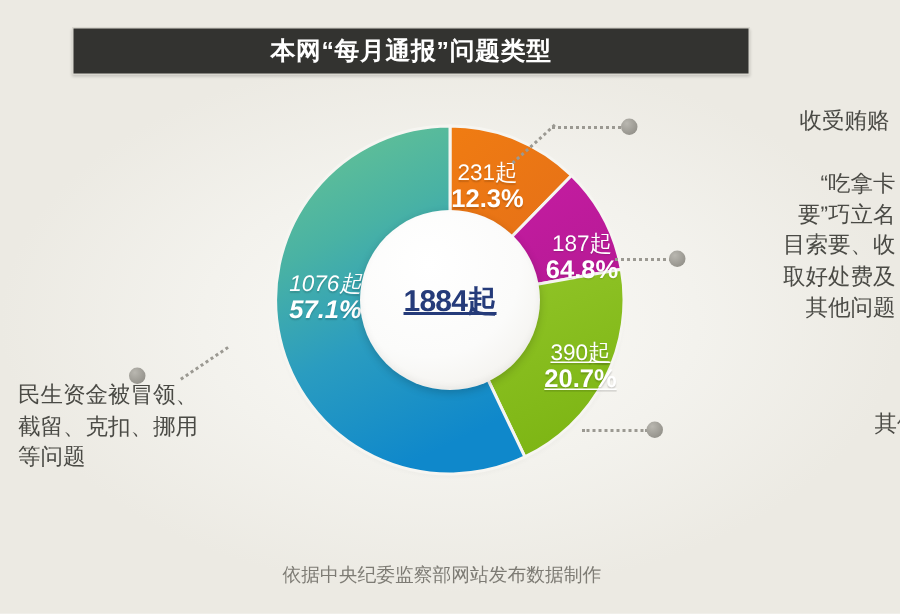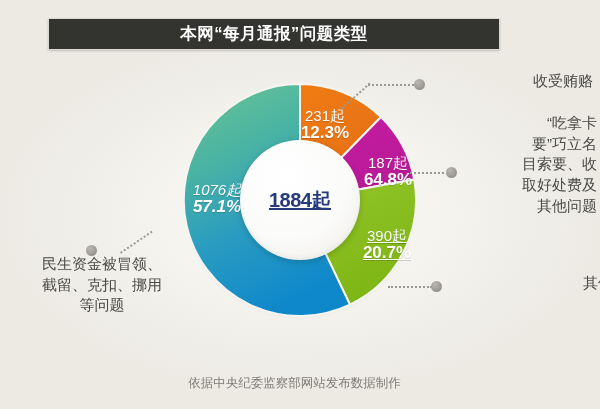--- a/index.html
+++ b/index.html
@@ -110,21 +110,21 @@
   }
 
   
   .callout {
     position: absolute;
     color: #4a4a45;
     font-size: 15px;
     line-height: 1.38;
   }
   .callout.right { text-align: right; }
-  .callout.left  { text-align: center; }
+  .callout.left  { text-align: left; }
   .callout .line { display: block; white-space: nowrap; }
 
   #callout-bribe    { left: 433px; top: 71px; width: 160px; }
   #callout-extort   { left: 467px; top: 113px; width: 130px; }
   #callout-other    { left: 455px; top: 273px; width: 140px; margin-left: 48px; }
   #callout-misuse   { left: 12px;  top: 254px; width: 180px; }
 
   
   .leader {
     position: absolute;

